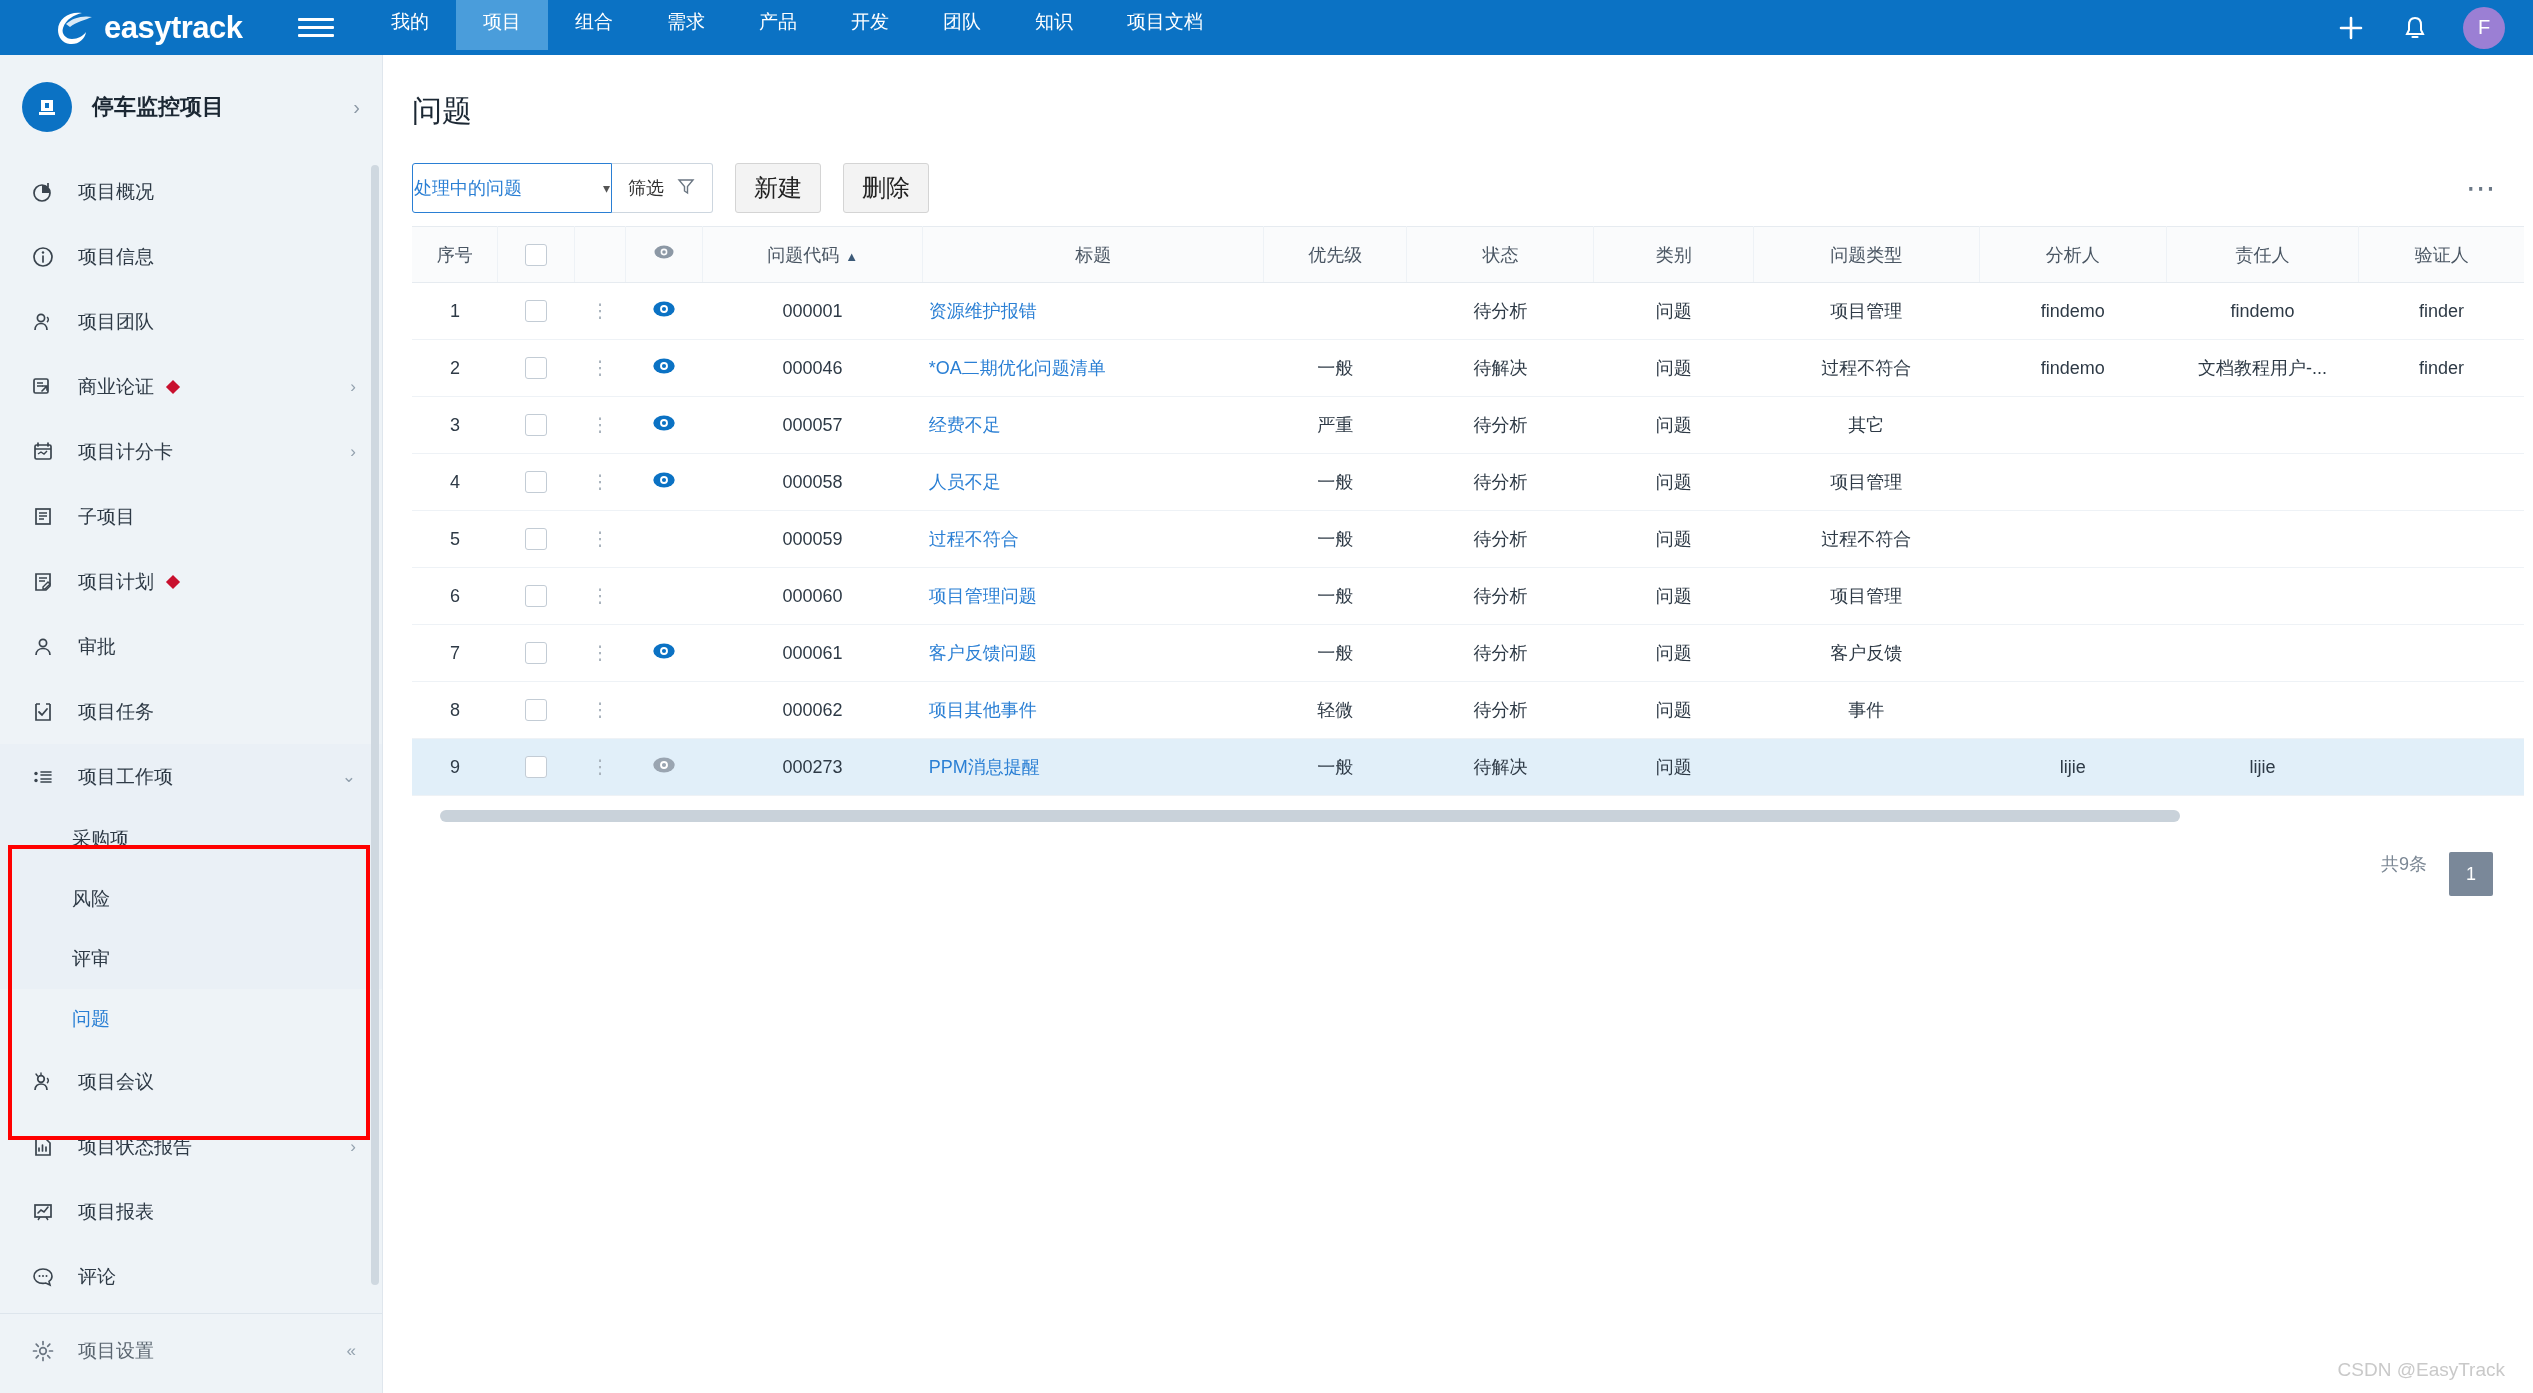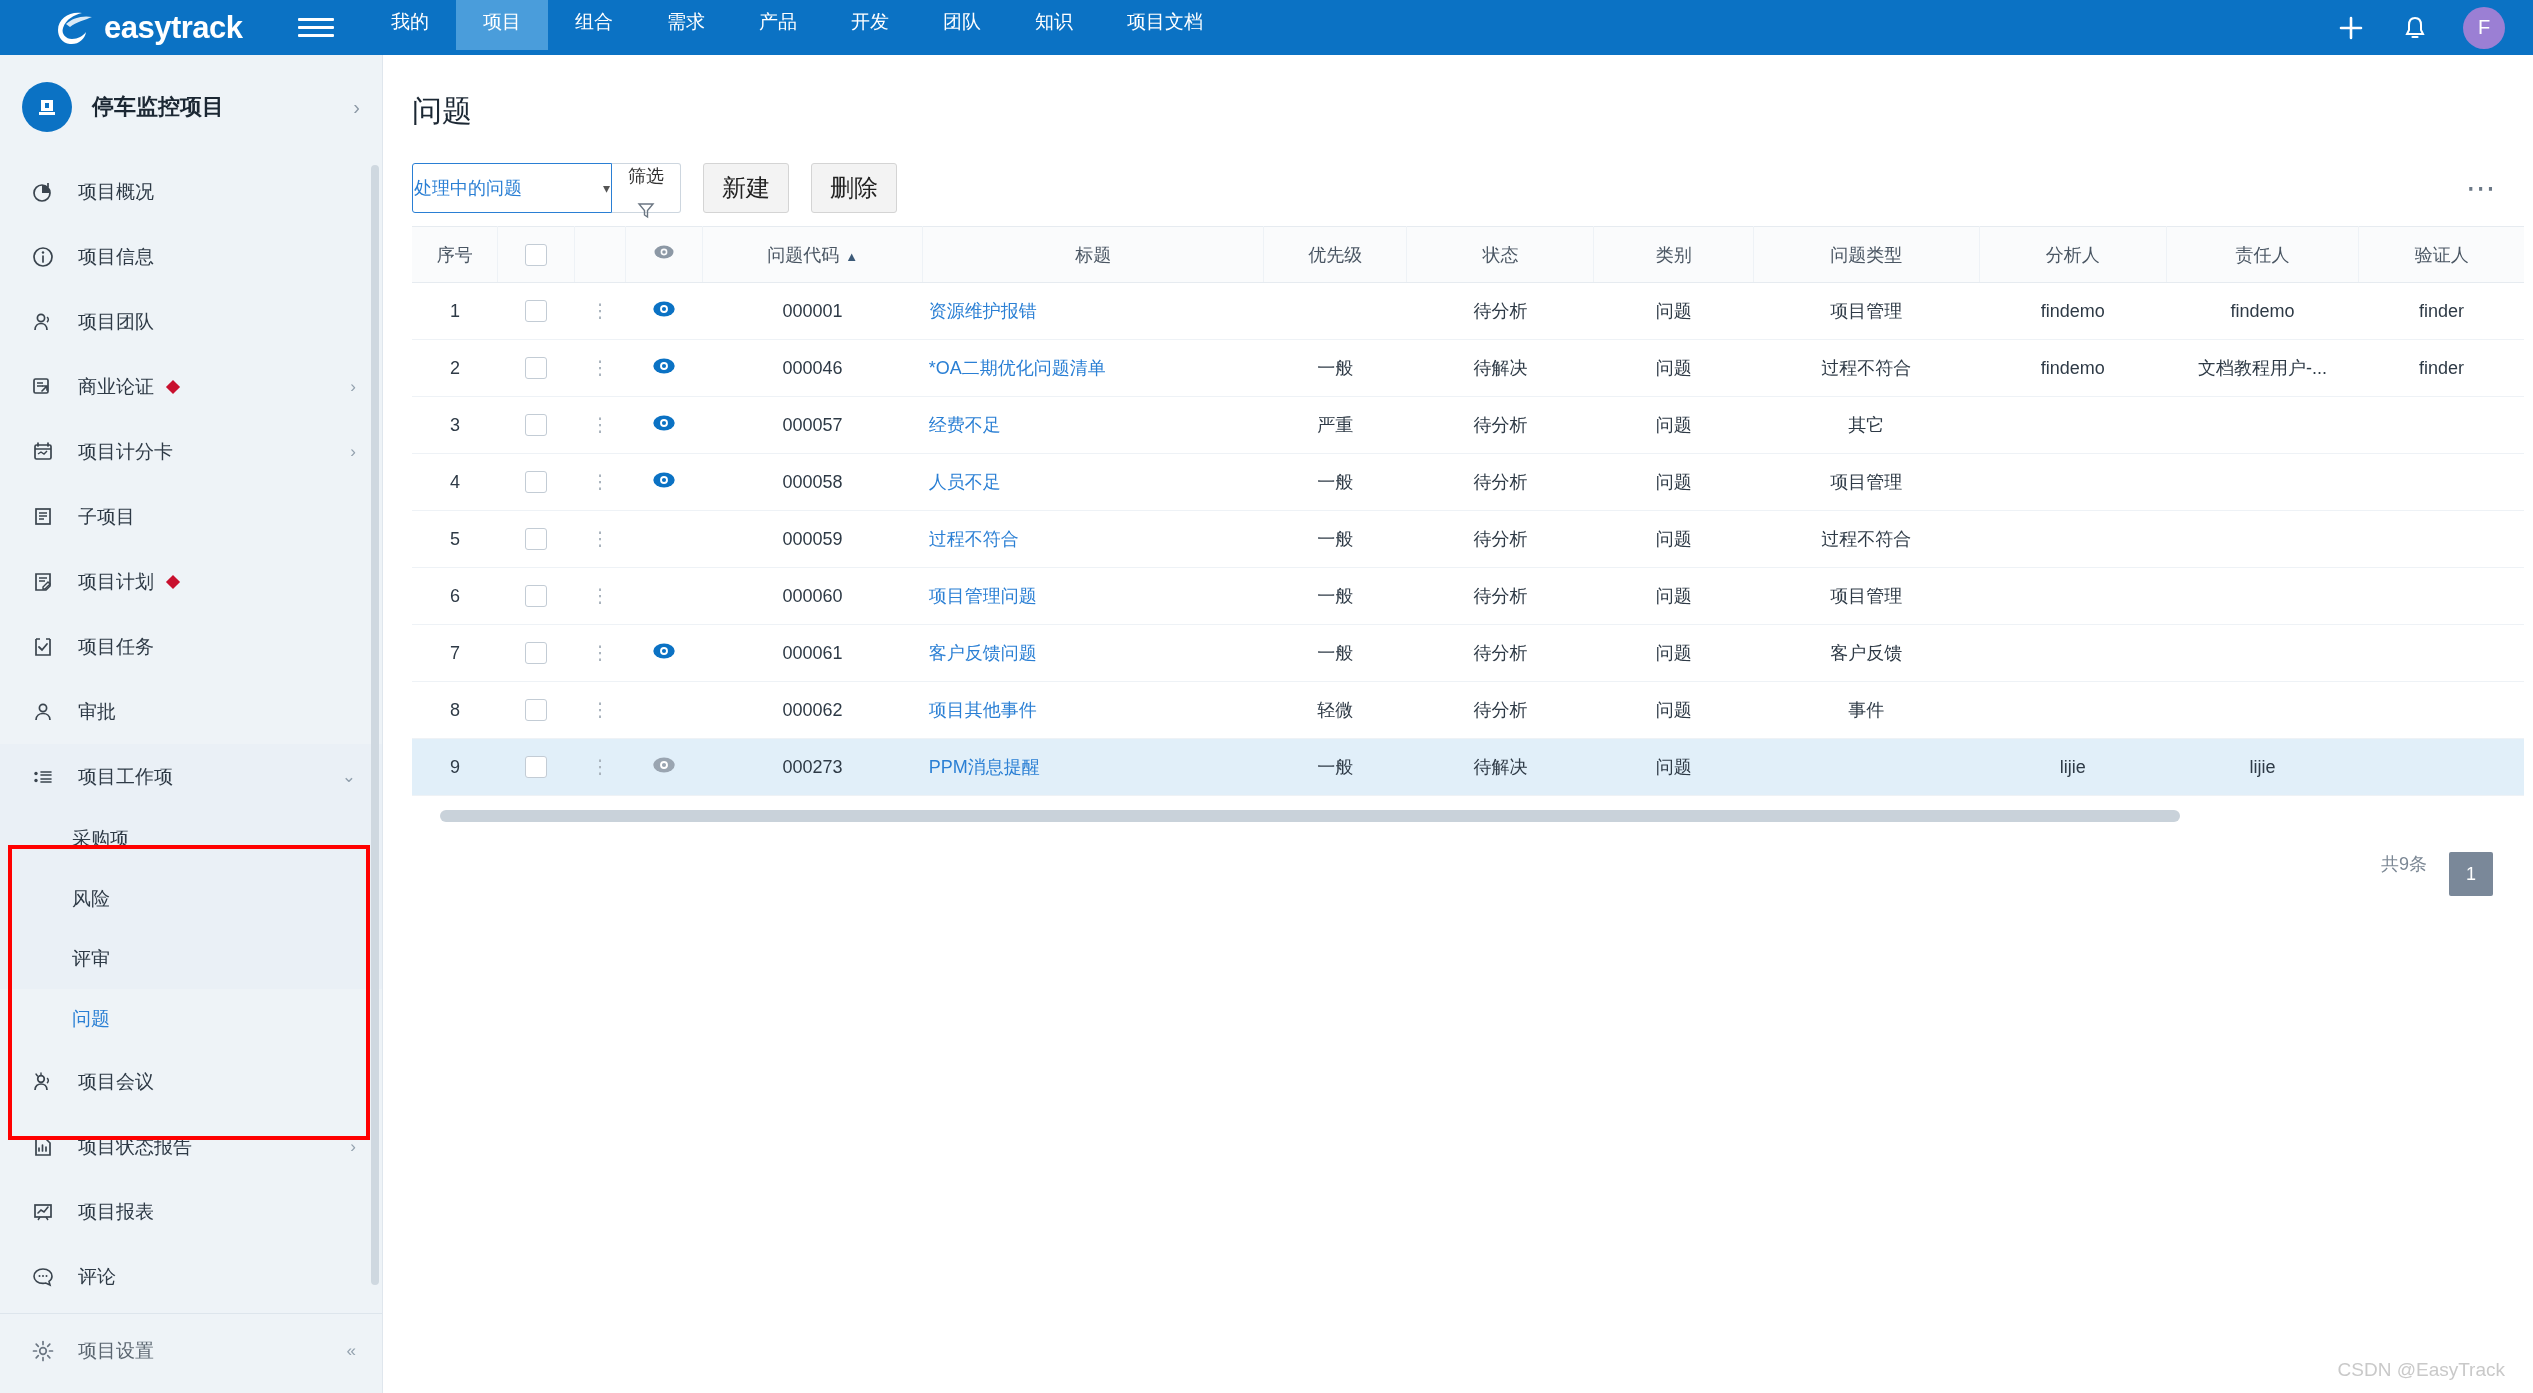--- a/index.html
+++ b/index.html
@@ -83,21 +83,21 @@
   .page-title { font-size: 30px; color: #1b2733; padding: 36px 0 0 28px; }
   .toolbar { display: flex; align-items: center; padding: 28px 0 0 28px; height: 84px; }
   .select-box {
     display:flex; align-items:center; justify-content: space-between;
     width: 200px; height: 50px; border: 1px solid #2a7fd4; background: #fff;
     border-radius: 3px 0 0 3px; padding: 0 1px; color: #2a7fd4; font-size: 18px; cursor:pointer;
   }
   .filter-box {
     display:flex; align-items:center; gap: 12px;
     height: 50px; border: 1px solid #cdd6df; border-left: none; background:#fff;
-    padding: 0 16px; color: #333; font-size: 18px; border-radius: 0 3px 3px 0; cursor:pointer;flex-direction:column;
+    padding: 0 16px; color: #333; font-size: 18px; border-radius: 0 3px 3px 0; cursor:pointer;
   }
   .btn {
     height: 50px; min-width: 84px; padding: 0 18px; margin-left: 22px;
     background: #f3f3f3; border: 1px solid #d4d4d4; border-radius: 3px;
     font-size: 24px; color: #222; cursor: pointer;
     display:flex; align-items:center; justify-content:center;
   }
   .dots {
     margin-left: auto; margin-right: 34px; color: #6b7886; font-size: 30px;
     letter-spacing: 3px; cursor: pointer; line-height: 1;
@@ -274,35 +274,35 @@
             <path d="M12 17 l5-5 2 2 -5 5 h-2 Z" fill="none" stroke="#3a444e" stroke-width="1.4"></path>
           </svg>
       </span>
       <span class="s-label">项目计划</span>
       <span class="s-dot"></span>
     </div>
 
     <div class="side-item">
       <span class="s-ico">
         <svg width="24" height="24" viewBox="0 0 24 24">
+            <circle cx="12" cy="8" r="3.6" fill="none" stroke="#3a444e" stroke-width="1.7"></circle>
+            <path d="M5 20 C5 15.5, 8.5 13.5, 12 13.5 C15.5 13.5, 19 15.5, 19 20" fill="none" stroke="#3a444e" stroke-width="1.7"></path>
+          </svg>
+      </span>
+      <span class="s-label">审批</span>
+    </div>
+
+    <div class="side-item">
+      <span class="s-ico">
+        <svg width="24" height="24" viewBox="0 0 24 24">
             <path d="M5 4 h4 M15 4 h4 M5 4 v16 h14 V4" fill="none" stroke="#3a444e" stroke-width="1.7"></path>
             <path d="M8 12 l3 3 5 -6" fill="none" stroke="#3a444e" stroke-width="1.8" stroke-linecap="round"></path>
           </svg>
       </span>
       <span class="s-label">项目任务</span>
-    </div>
-
-    <div class="side-item">
-      <span class="s-ico">
-        <svg width="24" height="24" viewBox="0 0 24 24">
-            <circle cx="12" cy="8" r="3.6" fill="none" stroke="#3a444e" stroke-width="1.7"></circle>
-            <path d="M5 20 C5 15.5, 8.5 13.5, 12 13.5 C15.5 13.5, 19 15.5, 19 20" fill="none" stroke="#3a444e" stroke-width="1.7"></path>
-          </svg>
-      </span>
-      <span class="s-label">审批</span>
     </div>
 
     <div class="group-bg">
       <div class="side-item">
         <span class="s-ico">
           <svg width="24" height="24" viewBox="0 0 24 24">
               <circle cx="5" cy="8.5" r="1.7" fill="#3a444e"></circle>
               <circle cx="5" cy="15.5" r="1.7" fill="#3a444e"></circle>
               <path d="M10 7h10 M10 10h10 M10 14h10 M10 17h10" stroke="#3a444e" stroke-width="1.6" stroke-linecap="round"></path>
             </svg>

